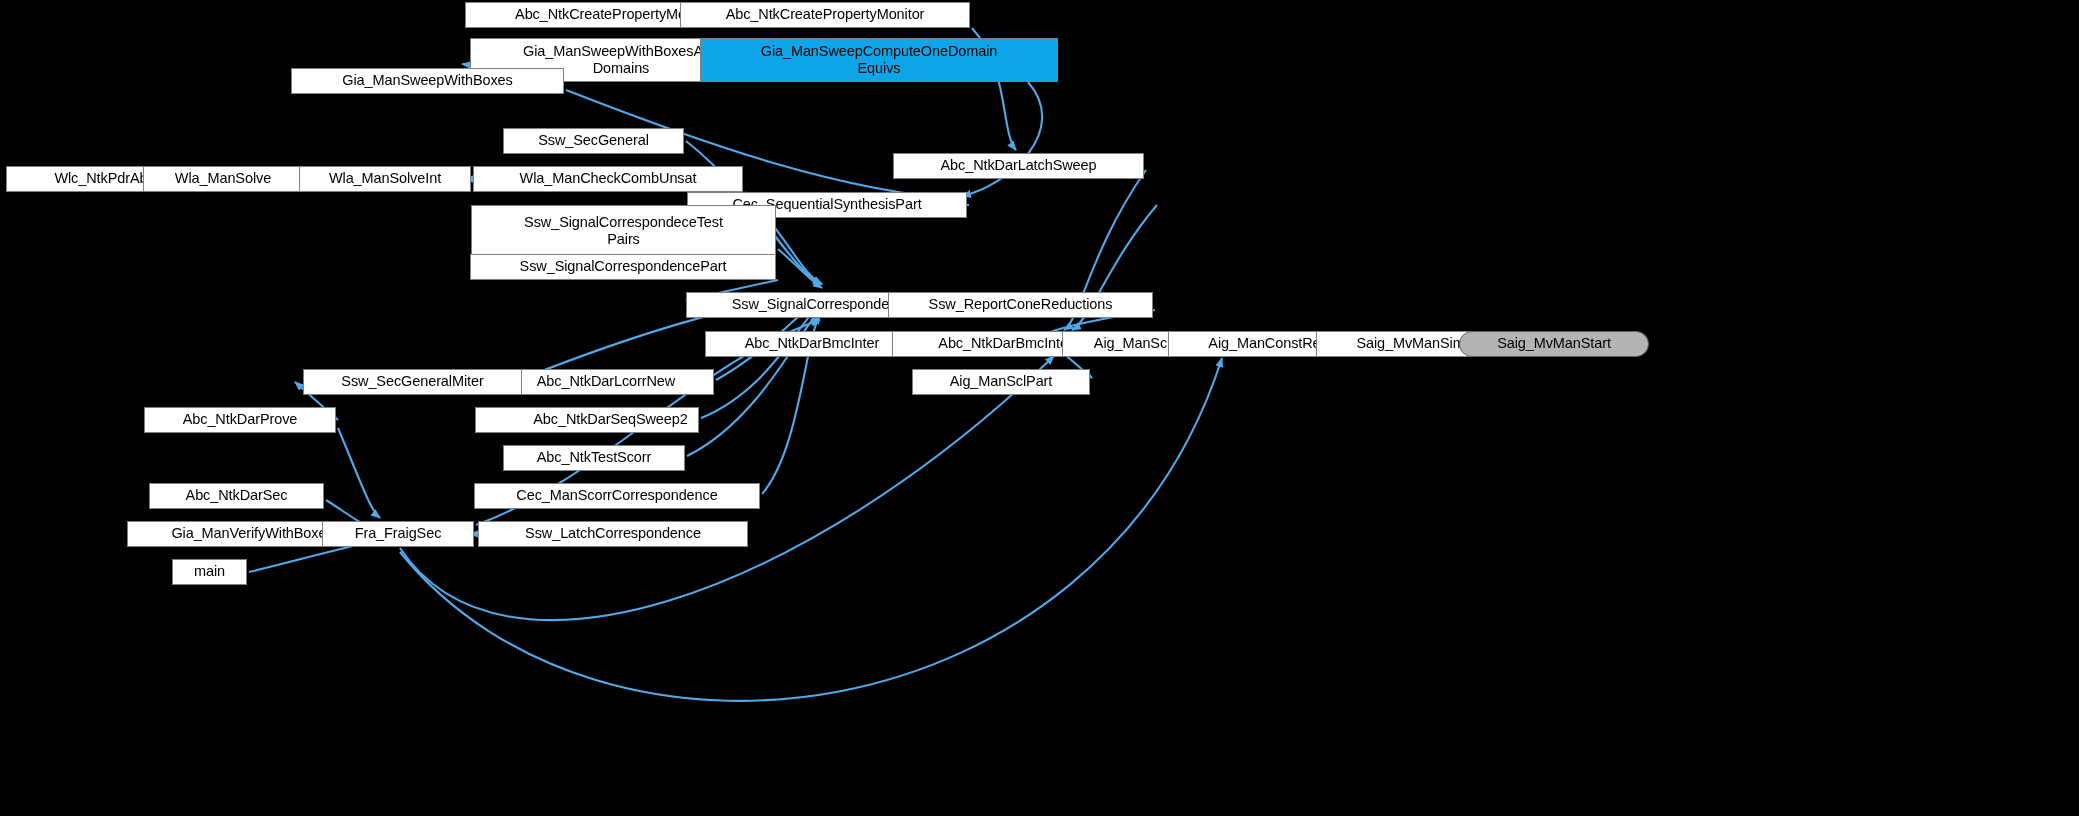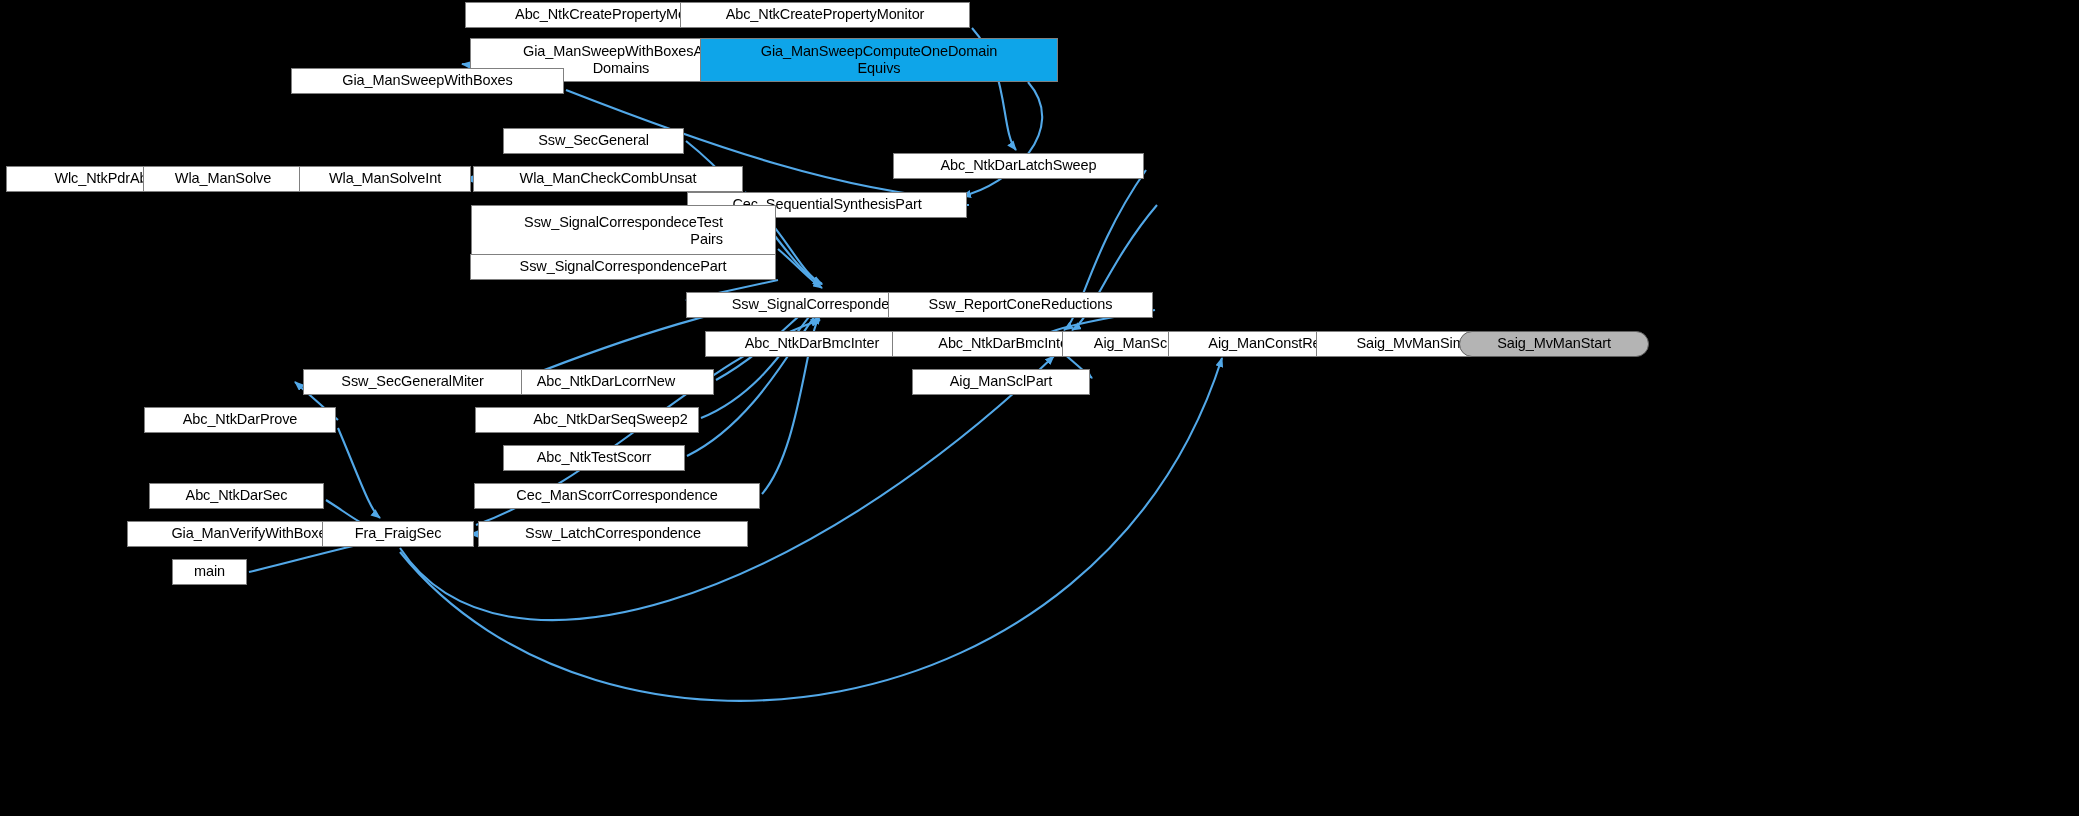--- a/index.html
+++ b/index.html
@@ -111,21 +111,21 @@
     <div class="node" style="left: 668px; top: 38px; width: 358px; height: 44px; background: #0ea5e9; border-color: rgb(128, 128, 128); color: rgb(0, 0, 0); margin-left: 32px;"><span class="node-label">Gia_ManSweepComputeOneDomain
 Equivs</span></div>
     <div class="node" style="left: 291px; top: 68px; width: 273px; height: 26px; background: rgb(255, 255, 255); border-color: rgb(128, 128, 128); color: rgb(0, 0, 0);"><span class="node-label">Gia_ManSweepWithBoxes</span></div>
     <div class="node" style="left: 893px; top: 153px; width: 251px; height: 26px; background: rgb(255, 255, 255); border-color: rgb(128, 128, 128); color: rgb(0, 0, 0);"><span class="node-label">Abc_NtkDarLatchSweep</span></div>
     <div class="node" style="left: 503px; top: 128px; width: 181px; height: 26px; background: rgb(255, 255, 255); border-color: rgb(128, 128, 128); color: rgb(0, 0, 0);"><span class="node-label">Ssw_SecGeneral</span></div>
     <div class="node" style="left: 6px; top: 166px; width: 165px; height: 26px; background: rgb(255, 255, 255); border-color: rgb(128, 128, 128); color: rgb(0, 0, 0); padding-left: 32px;"><span class="node-label">Wlc_NtkPdrAbs</span></div>
     <div class="node" style="left: 143px; top: 166px; width: 160px; height: 26px; background: rgb(255, 255, 255); border-color: rgb(128, 128, 128); color: rgb(0, 0, 0); text-align: center;"><span class="node-label">Wla_ManSolve</span></div>
     <div class="node" style="left: 299px; top: 166px; width: 172px; height: 26px; background: rgb(255, 255, 255); border-color: rgb(128, 128, 128); color: rgb(0, 0, 0);"><span class="node-label">Wla_ManSolveInt</span></div>
     <div class="node" style="left: 473px; top: 166px; width: 270px; height: 26px; background: rgb(255, 255, 255); border-color: rgb(128, 128, 128); color: rgb(0, 0, 0);"><span class="node-label">Wla_ManCheckCombUnsat</span></div>
     <div class="node" style="left: 687px; top: 192px; width: 280px; height: 26px; background: rgb(255, 255, 255); border-color: rgb(128, 128, 128); color: rgb(0, 0, 0);"><span class="node-label">Cec_SequentialSynthesisPart</span></div>
-    <div class="node" style="left: 471px; top: 205px; width: 305px; height: 52px; background: rgb(255, 255, 255); border-color: rgb(128, 128, 128); color: rgb(0, 0, 0); text-align: right;"><span class="node-label">Ssw_SignalCorrespondeceTest
+    <div class="node" style="left: 471px; top: 205px; width: 305px; height: 52px; background: rgb(255, 255, 255); border-color: rgb(128, 128, 128); color: rgb(0, 0, 0);"><span class="node-label">Ssw_SignalCorrespondeceTest
 Pairs</span></div>
     <div class="node" style="left: 470px; top: 254px; width: 306px; height: 26px; background: rgb(255, 255, 255); border-color: rgb(128, 128, 128); color: rgb(0, 0, 0);"><span class="node-label">Ssw_SignalCorrespondencePart</span></div>
     <div class="node" style="left: 686px; top: 292px; width: 272px; height: 26px; background: rgb(255, 255, 255); border-color: rgb(128, 128, 128); color: rgb(0, 0, 0);"><span class="node-label">Ssw_SignalCorrespondence</span></div>
     <div class="node" style="left: 888px; top: 292px; width: 265px; height: 26px; background: rgb(255, 255, 255); border-color: rgb(128, 128, 128); color: rgb(0, 0, 0);"><span class="node-label">Ssw_ReportConeReductions</span></div>
     <div class="node" style="left: 705px; top: 331px; width: 214px; height: 26px; background: rgb(255, 255, 255); border-color: rgb(128, 128, 128); color: rgb(0, 0, 0);"><span class="node-label">Abc_NtkDarBmcInter</span></div>
     <div class="node" style="left: 892px; top: 331px; width: 250px; height: 26px; background: rgb(255, 255, 255); border-color: rgb(128, 128, 128); color: rgb(0, 0, 0);"><span class="node-label">Abc_NtkDarBmcInter_int</span></div>
     <div class="node" style="left: 1062px; top: 331px; width: 140px; height: 26px; background: rgb(255, 255, 255); border-color: rgb(128, 128, 128); color: rgb(0, 0, 0);"><span class="node-label">Aig_ManScl</span></div>
     <div class="node" style="left: 1168px; top: 331px; width: 224px; height: 26px; background: rgb(255, 255, 255); border-color: rgb(128, 128, 128); color: rgb(0, 0, 0);"><span class="node-label">Aig_ManConstReduce</span></div>
     <div class="node" style="left: 1316px; top: 331px; width: 220px; height: 26px; background: rgb(255, 255, 255); border-color: rgb(128, 128, 128); color: rgb(0, 0, 0);"><span class="node-label">Saig_MvManSimulate</span></div>
     <div class="node highlight" style="left: 1459px; top: 331px; width: 190px; height: 26px; background: rgb(180, 180, 180); color: rgb(0, 0, 0); border-radius: 13px;"><span class="node-label">Saig_MvManStart</span></div>

